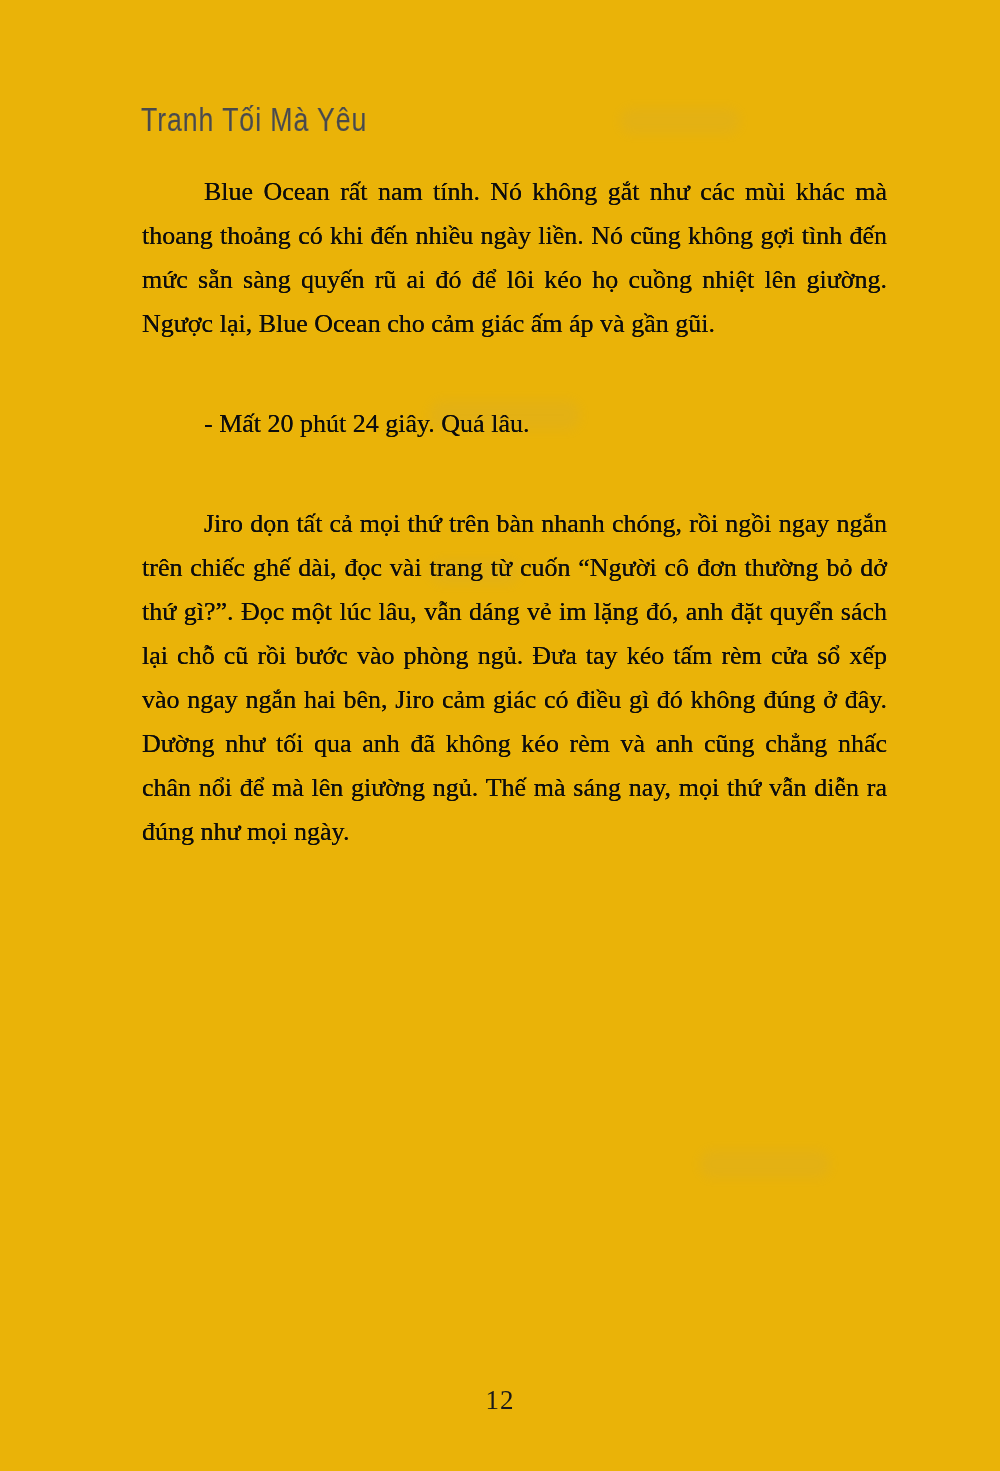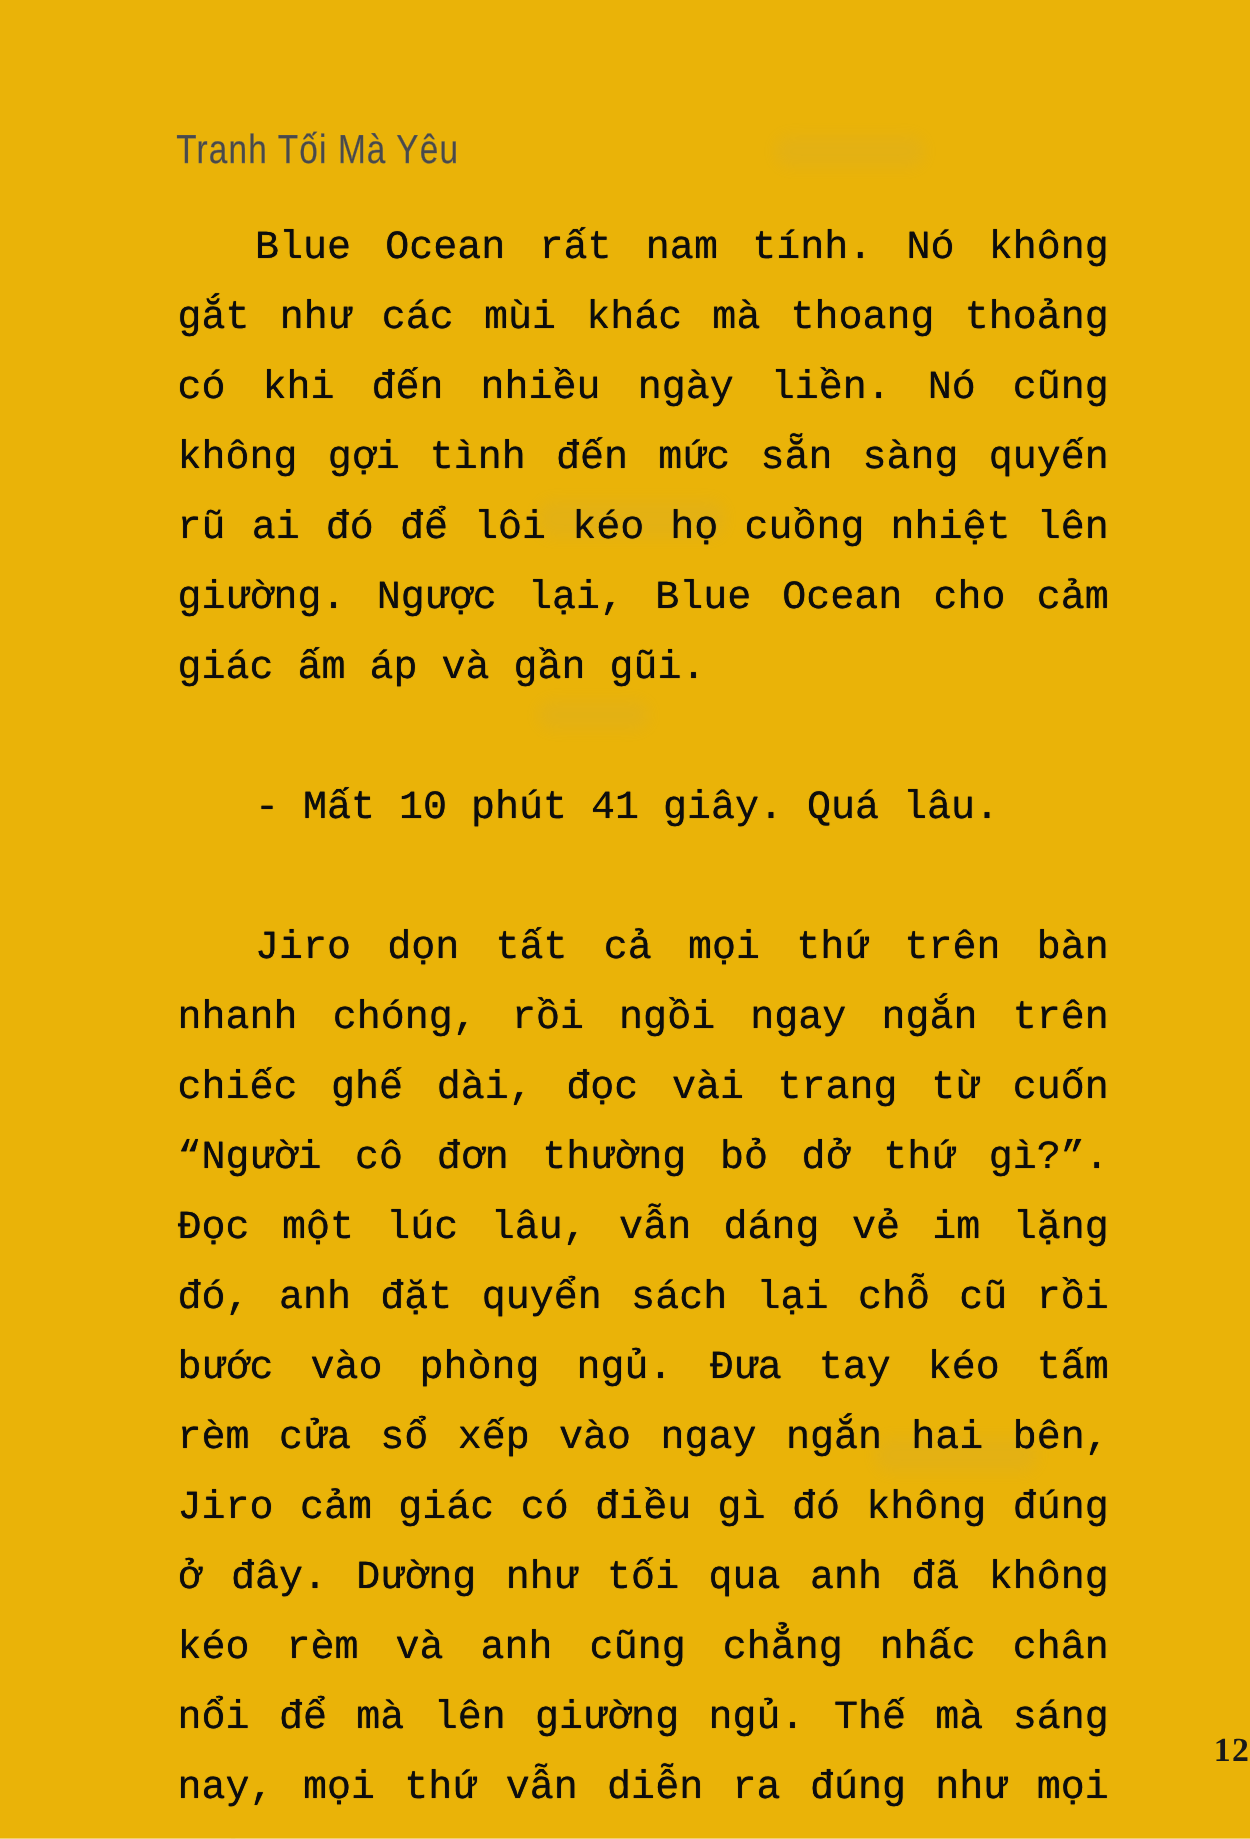--- a/index.html
+++ b/index.html
@@ -33,38 +33,36 @@
   }
   
   .body-text {
     position: absolute;
     left: 142px;
     top: 170px;
     width: 745px;
   }
   .para {
     margin: 0 0 56px 0;
-    font-size: 32px;
-    line-height: 56px;
+    font-size: 26px;
+    line-height: 44px;
     text-align: justify;
     text-indent: 62px;
     text-shadow: 0 0 0.6px currentColor;
-    font-family: Liberation Mono, monospace;
   }
   
   .page-number {
     position: absolute;
     left: 0;
     right: 0;
     top: 1385px;
-    text-align: right;
+    text-align: center;
     font-size: 27px;
     color: #1a1a1a;
     letter-spacing: 1px;
-    font-weight: bold;
   }
   
   .smudge {
     position: absolute;
     background: #9a9a9a;
     opacity: 0.08;
     filter: blur(6px);
     border-radius: 12px;
   }
   .smudge-1 { left: 620px; top: 108px; width: 120px; height: 26px; }
@@ -79,18 +77,18 @@
   <div class="running-header">Tranh Tối Mà Yêu</div>
 
   <div class="smudge smudge-1"></div>
   <div class="smudge smudge-2"></div>
   <div class="smudge smudge-3"></div>
   <div class="smudge smudge-4"></div>
 
   <div class="body-text">
 
   <p class="para">Blue Ocean rất nam tính. Nó không gắt như các mùi khác mà thoang thoảng có khi đến nhiều ngày liền. Nó cũng không gợi tình đến mức sẵn sàng quyến rũ ai đó để lôi kéo họ cuồng nhiệt lên giường. Ngược lại, Blue Ocean cho cảm giác ấm áp và gần gũi.</p>
-      <p class="para">- Mất 10 phút 41 giây. Quá lâu.</p>
+      <p class="para">- Mất 20 phút 24 giây. Quá lâu.</p>
       <p class="para">Jiro dọn tất cả mọi thứ trên bàn nhanh chóng, rồi ngồi ngay ngắn trên chiếc ghế dài, đọc vài trang từ cuốn “Người cô đơn thường bỏ dở thứ gì?”. Đọc một lúc lâu, vẫn dáng vẻ im lặng đó, anh đặt quyển sách lại chỗ cũ rồi bước vào phòng ngủ. Đưa tay kéo tấm rèm cửa sổ xếp vào ngay ngắn hai bên, Jiro cảm giác có điều gì đó không đúng ở đây. Dường như tối qua anh đã không kéo rèm và anh cũng chẳng nhấc chân nổi để mà lên giường ngủ. Thế mà sáng nay, mọi thứ vẫn diễn ra đúng như mọi ngày.</p>
     </div>
 
   <div class="page-number">12</div>
 </div>
 
 </body></html>

